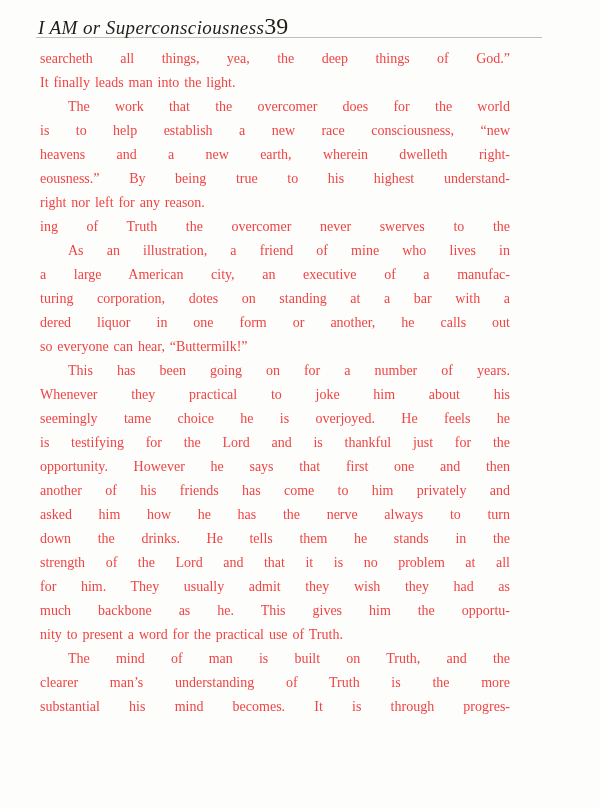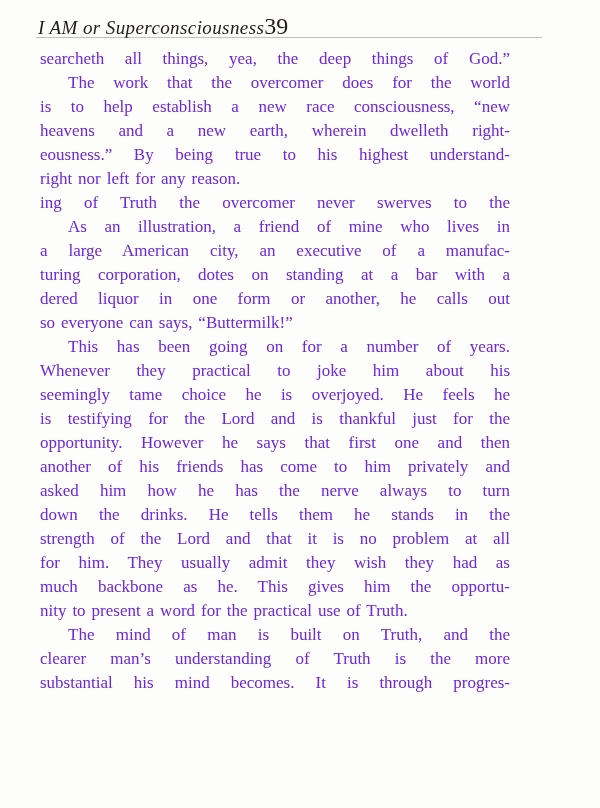--- a/index.html
+++ b/index.html
@@ -40,23 +40,23 @@
     left: 36px;
     width: 506px;
     height: 0;
     border-top: 1px solid rgba(125, 118, 106, 0.45);
   }
   .body-text {
     position: absolute;
     top: 47px;
     left: 40px;
     width: 470px;
-    font-size: 17px;
+    font-size: 14px;
     line-height: 24px;
-    color: #6d28d9;
+    color: #ef4444;
   }
   .line {
     text-align: justify;
     text-align-last: justify;
     word-spacing: 0.04em;
   }
   .line.no-just {
     text-align: left;
     text-align-last: left;
     word-spacing: 0.1em;
@@ -73,31 +73,32 @@
   <div class="running-head">
     <span class="head-title">I AM or Superconsciousness</span>
     <span class="head-page-number">39</span>
   </div>
 
   <div class="head-rule"></div>
 
   <div class="body-text">
     <div>
         <div class="line">searcheth all things, yea, the deep things of God.”</div>
+        <div class="line no-just">It finally leads man into the light.</div>
         <div class="line indent">The work that the overcomer does for the world</div>
         <div class="line">is to help establish a new race consciousness, “new</div>
         <div class="line">heavens and a new earth, wherein dwelleth right-</div>
         <div class="line">eousness.” By being true to his highest understand-</div>
         <div class="line no-just">right nor left for any reason.</div>
         <div class="line">ing of Truth the overcomer never swerves to the</div>
         <div class="line indent">As an illustration, a friend of mine who lives in</div>
         <div class="line">a large American city, an executive of a manufac-</div>
         <div class="line">turing corporation, dotes on standing at a bar with a</div>
         <div class="line">dered liquor in one form or another, he calls out</div>
-        <div class="line no-just">so everyone can says, “Buttermilk!”</div>
+        <div class="line no-just">so everyone can hear, “Buttermilk!”</div>
         <div class="line indent">This has been going on for a number of years.</div>
         <div class="line">Whenever they practical to joke him about his</div>
         <div class="line">seemingly tame choice he is overjoyed. He feels he</div>
         <div class="line">is testifying for the Lord and is thankful just for the</div>
         <div class="line">opportunity. However he says that first one and then</div>
         <div class="line">another of his friends has come to him privately and</div>
         <div class="line">asked him how he has the nerve always to turn</div>
         <div class="line">down the drinks. He tells them he stands in the</div>
         <div class="line">strength of the Lord and that it is no problem at all</div>
         <div class="line">for him. They usually admit they wish they had as</div>

